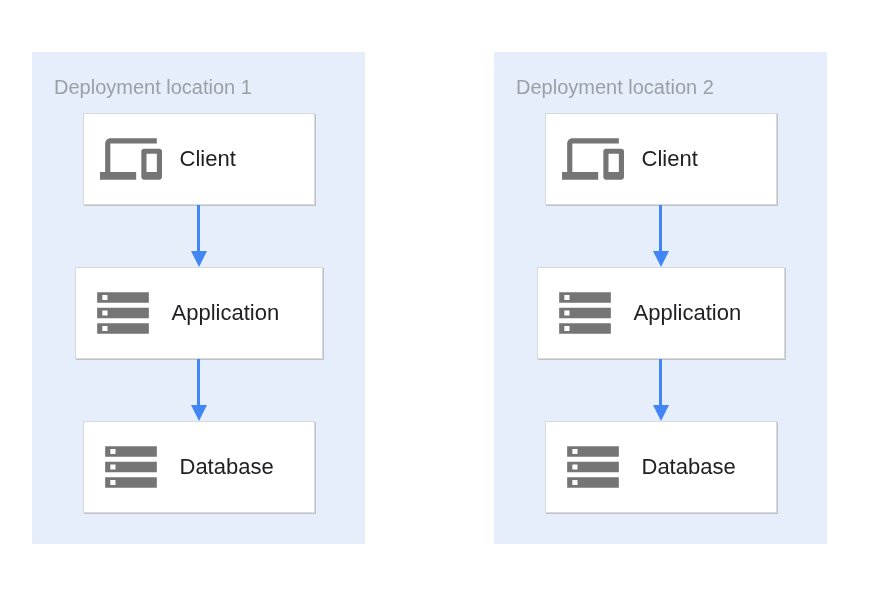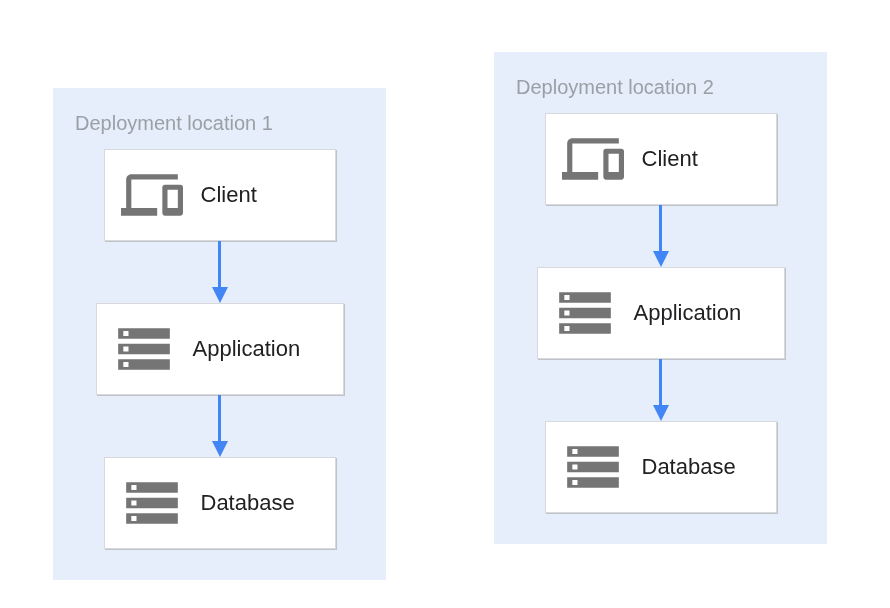--- a/index.html
+++ b/index.html
@@ -23,21 +23,21 @@
   }
   .canvas { position: relative; width: 890px; height: 608px; }
 
   .panel {
     position: absolute;
     top: 52px;
     width: 333px;
     height: 492px;
     background: var(--panel-bg);
   }
-  .panel-1 { left: 53px; margin-top: 36px; }
+  .panel-1 { left: 32px; }
   .panel-2 { left: 494px; }
 
   .panel-title {
     margin: 0;
     padding: 22px 0 0 22px;
     font-size: 20px;
     font-weight: 400;
     line-height: 26px;
     color: var(--title-text);
     white-space: nowrap;

